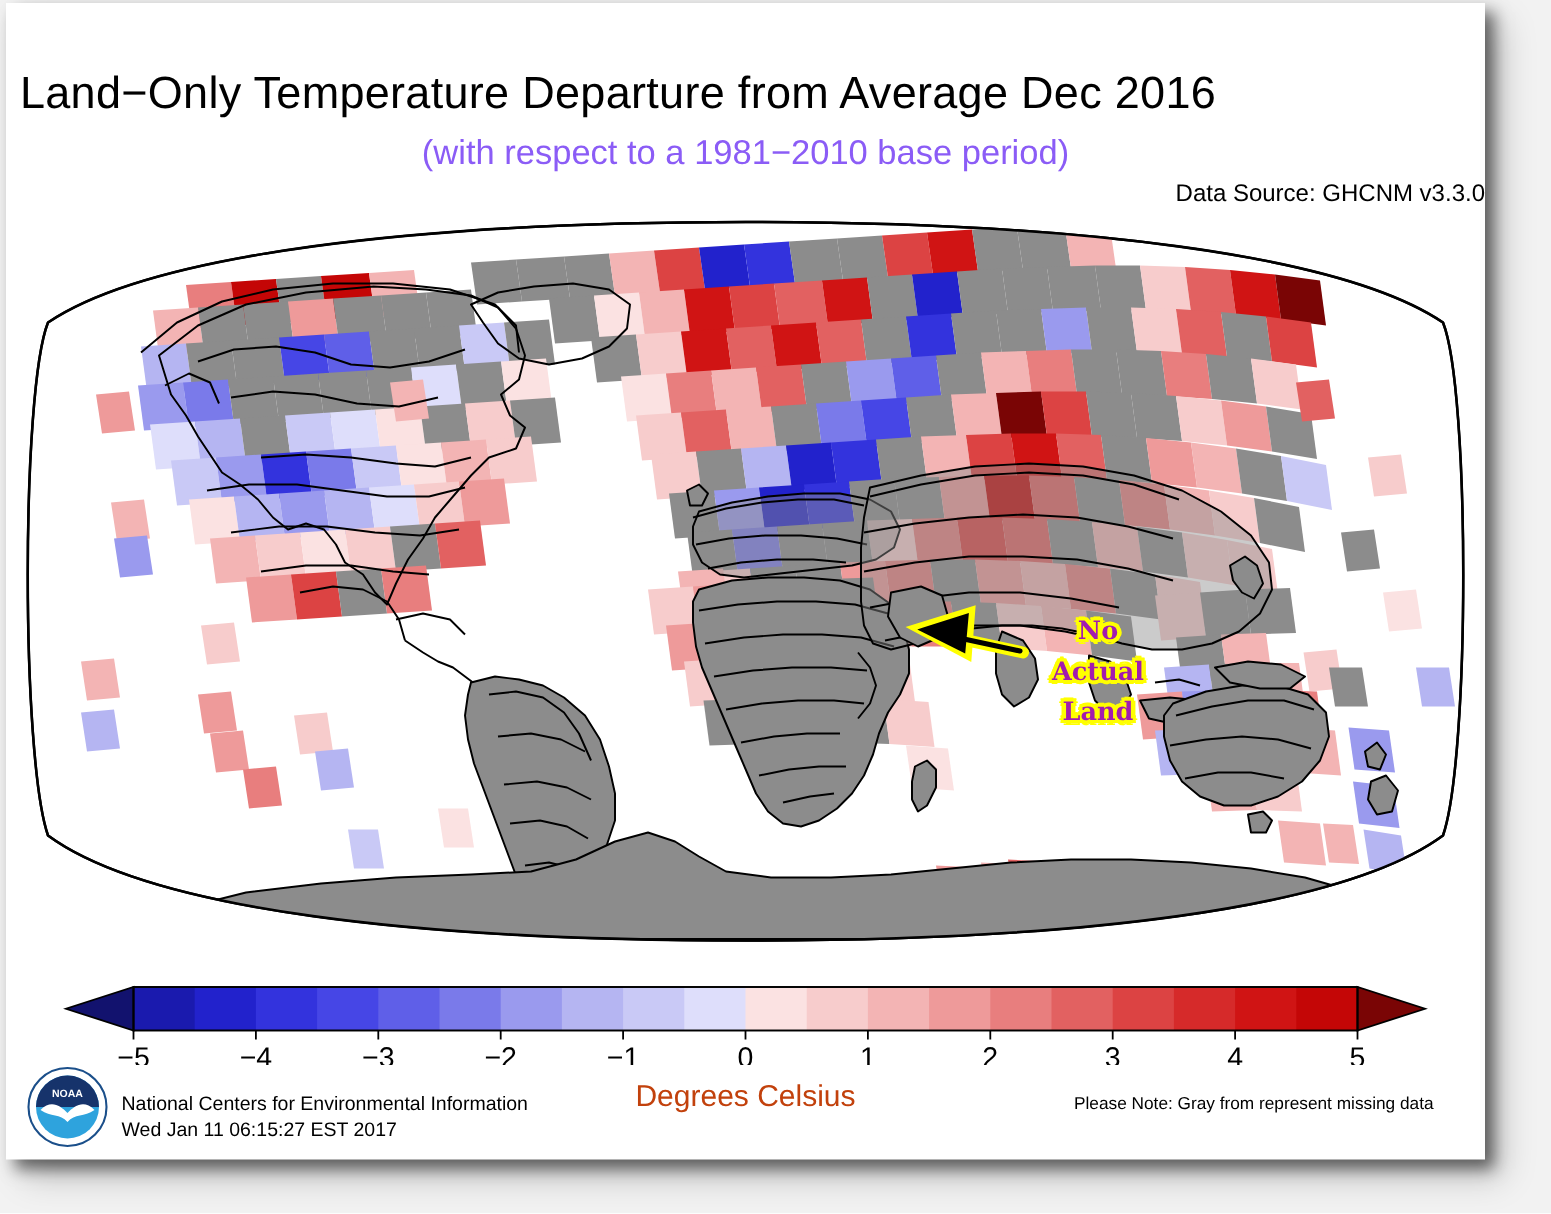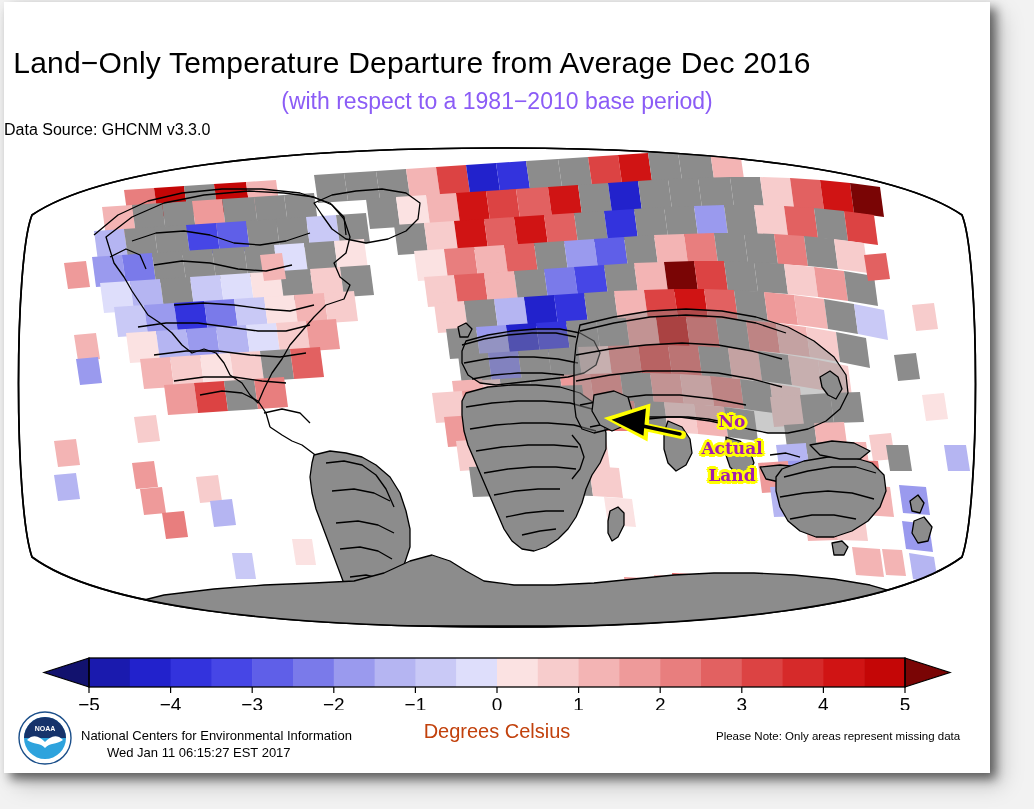--- a/index.html
+++ b/index.html
@@ -17,21 +17,21 @@
   
   .title-main{
     position:absolute;left:0;top:44px;width:816px;text-align:center;
     font-size:30px;color:#000;letter-spacing:.2px;white-space:nowrap;
   }
   .title-sub{
     position:absolute;left:0;top:86px;width:986px;text-align:center;
     font-size:23px;color:#8b5cf6;white-space:nowrap;
   }
   .title-src{
-    position:absolute;left:0;top:119px;width:986px;text-align:left;
+    position:absolute;left:0;top:119px;width:986px;text-align:right;
     font-size:16px;color:#000;white-space:nowrap;
   }
 
   
   #map-wrap{position:absolute;left:10px;top:143px;width:966px;height:500px;}
   #map-svg{display:block;width:966px;height:500px;}
 
   
   #annot{
     position:absolute;left:668px;top:406px;width:120px;text-align:center;
@@ -54,21 +54,21 @@
   
   .deg-label{
     position:absolute;left:0;top:718px;width:986px;text-align:center;
     font-size:20px;color:#c2410c;
   }
   #noaa-logo{position:absolute;left:14px;top:709px;width:54px;height:54px;}
   .foot-left{
     position:absolute;left:77px;top:725px;font-size:13px;color:#000;line-height:17px;
     white-space:nowrap;
   }
-  .foot-left .l2{margin-left:26px;display:block;}
+  .foot-left .l2{margin-left:0;display:block;}
   .foot-right{
     position:absolute;left:712px;top:726px;font-size:11.5px;color:#000;line-height:17px;
     white-space:nowrap;
   }
 </style>
 </head>
 <body>
 
 <div id="root">
   <div id="panel">
@@ -622,17 +622,17 @@
                C38,34 32,31 27,37 C22,31 16,34 9,29 Z" fill="#ffffff"></path>
       <text x="27" y="20" text-anchor="middle" fill="#ffffff" font-family="'Liberation Sans',sans-serif" font-size="7" font-weight="bold">NOAA</text>
     </svg>
 
     <div class="foot-left">
       <span>National Centers for Environmental Information</span>
       <span class="l2">Wed Jan 11 06:15:27 EST 2017</span>
     </div>
 
     <div class="foot-right">
-      <div>Please Note: Only areas represent missing data</div>
+      <div>Please Note: Gray from represent missing data</div>
     </div>
 
   </div>
 </div>
 
 </body></html>

